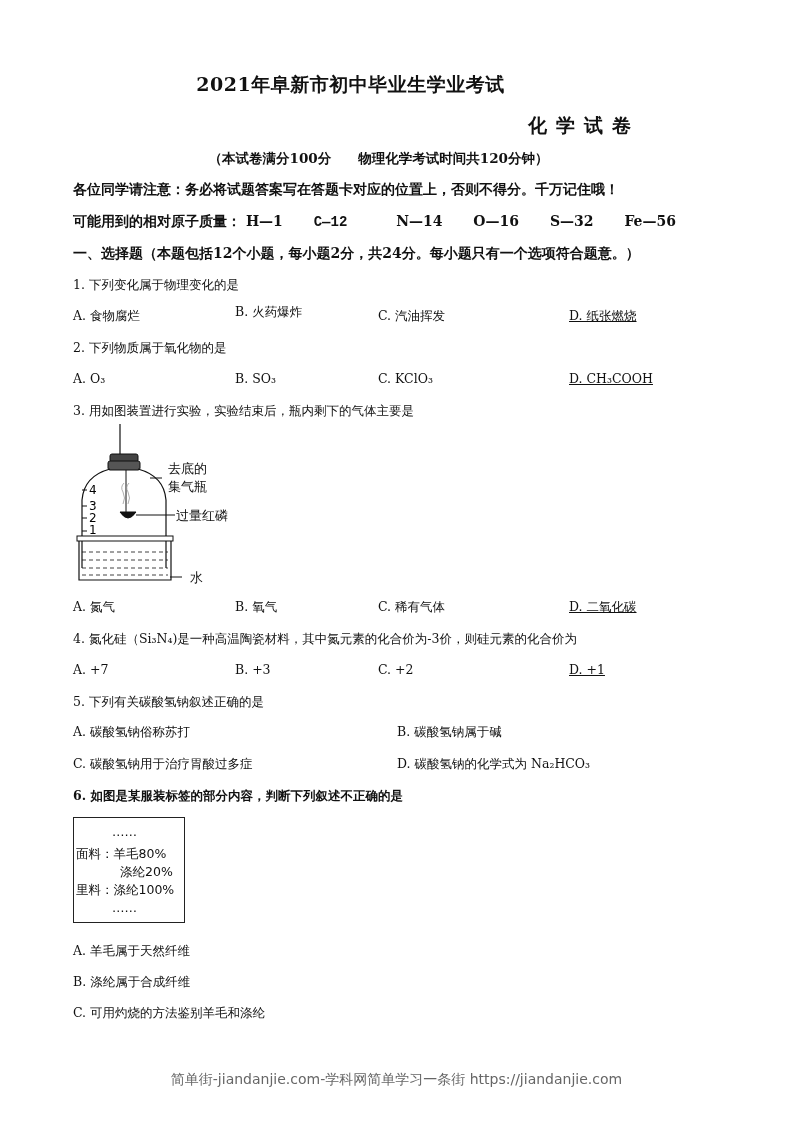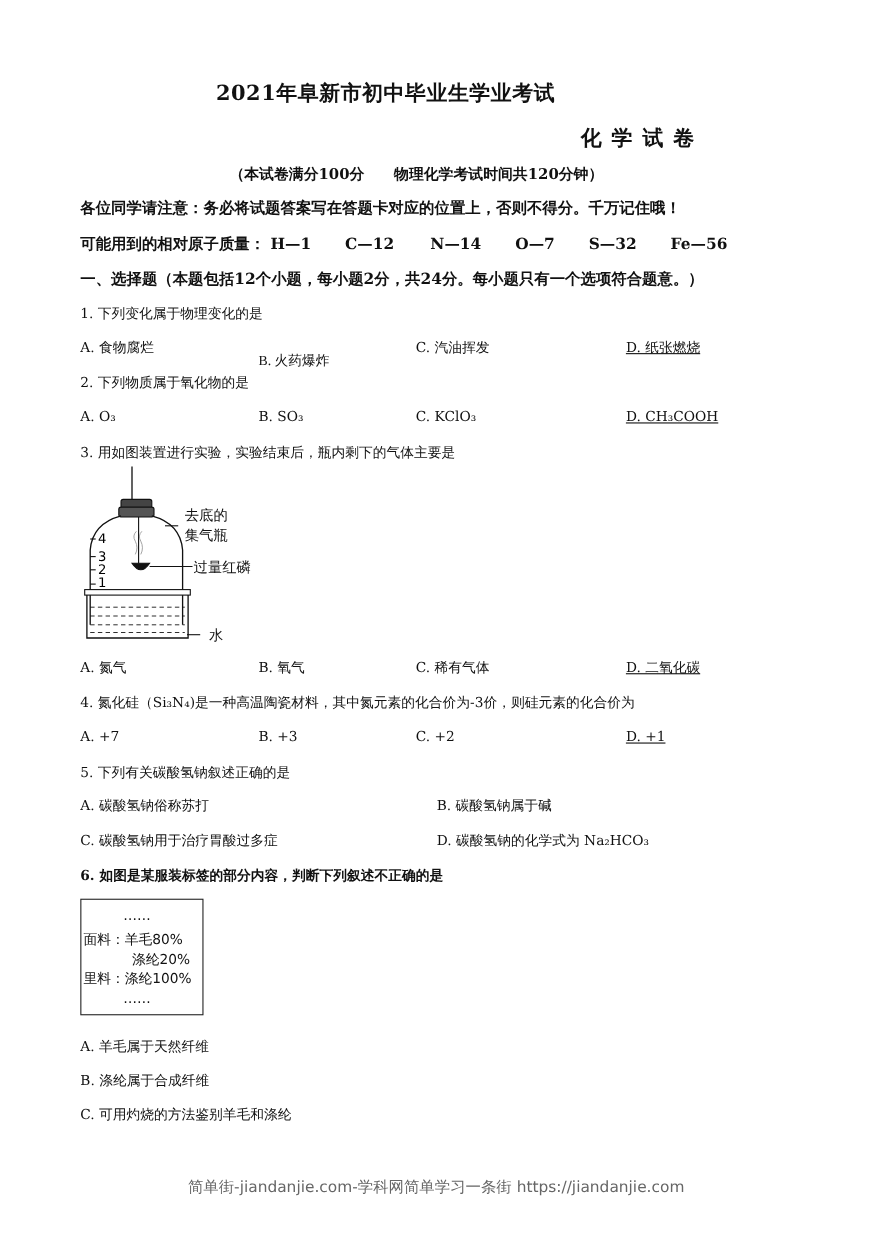--- a/index.html
+++ b/index.html
@@ -26,32 +26,32 @@
 
 <div class="abs title" style="top:72px;">2021年阜新市初中毕业生学业考试</div>
 <div class="abs subtitle" style="top:113px;">化学试卷</div>
 <div class="abs note" style="top:150px;">（本试卷满分100分　　物理化学考试时间共120分钟）</div>
 
 <div class="abs bold-line" style="top:181px;">各位同学请注意：务必将试题答案写在答题卡对应的位置上，否则不得分。千万记住哦！</div>
 
 <div class="abs bold-line" style="top:213px;">
   <span>可能用到的相对原子质量：</span>
   <span style="margin-right:26px;">H—1</span>
-  <span style="margin-right:28px;">C—12</span>
+  <span style="margin-right:44px;font-family:Liberation Mono, monospace;">C—12</span>
   <span style="margin-right:26px;">N—14</span>
-  <span style="margin-right:26px;">O—7</span>
+  <span style="margin-right:26px;">O—16</span>
   <span style="margin-right:26px;">S—32</span>
   <span>Fe—56</span>
 </div>
 
 <div class="abs bold-line" style="top:245px;">一、选择题（本题包括12个小题，每小题2分，共24分。每小题只有一个选项符合题意。）</div>
 
 <div class="abs q" style="top:277px;">1. 下列变化属于物理变化的是</div>
 <div class="abs opt optA" style="top:308px;">A.  食物腐烂</div>
-<div class="abs opt optB" style="top:320px;font-family:Liberation Serif, serif;">B.  火药爆炸</div>
+<div class="abs opt optB" style="top:304px;">B.  火药爆炸</div>
 <div class="abs opt optC" style="top:308px;">C.  汽油挥发</div>
 <div class="abs opt optD" style="top:308px;">D.  纸张燃烧</div>
 
 <div class="abs q" style="top:340px;">2. 下列物质属于氧化物的是</div>
 <div class="abs opt optA" style="top:371px;">A.  O₃</div>
 <div class="abs opt optB" style="top:371px;">B.  SO₃</div>
 <div class="abs opt optC" style="top:371px;">C.  KClO₃</div>
 <div class="abs opt optD" style="top:371px;">D.  CH₃COOH</div>
 
 <div class="abs q" style="top:403px;">3. 用如图装置进行实验，实验结束后，瓶内剩下的气体主要是</div>

